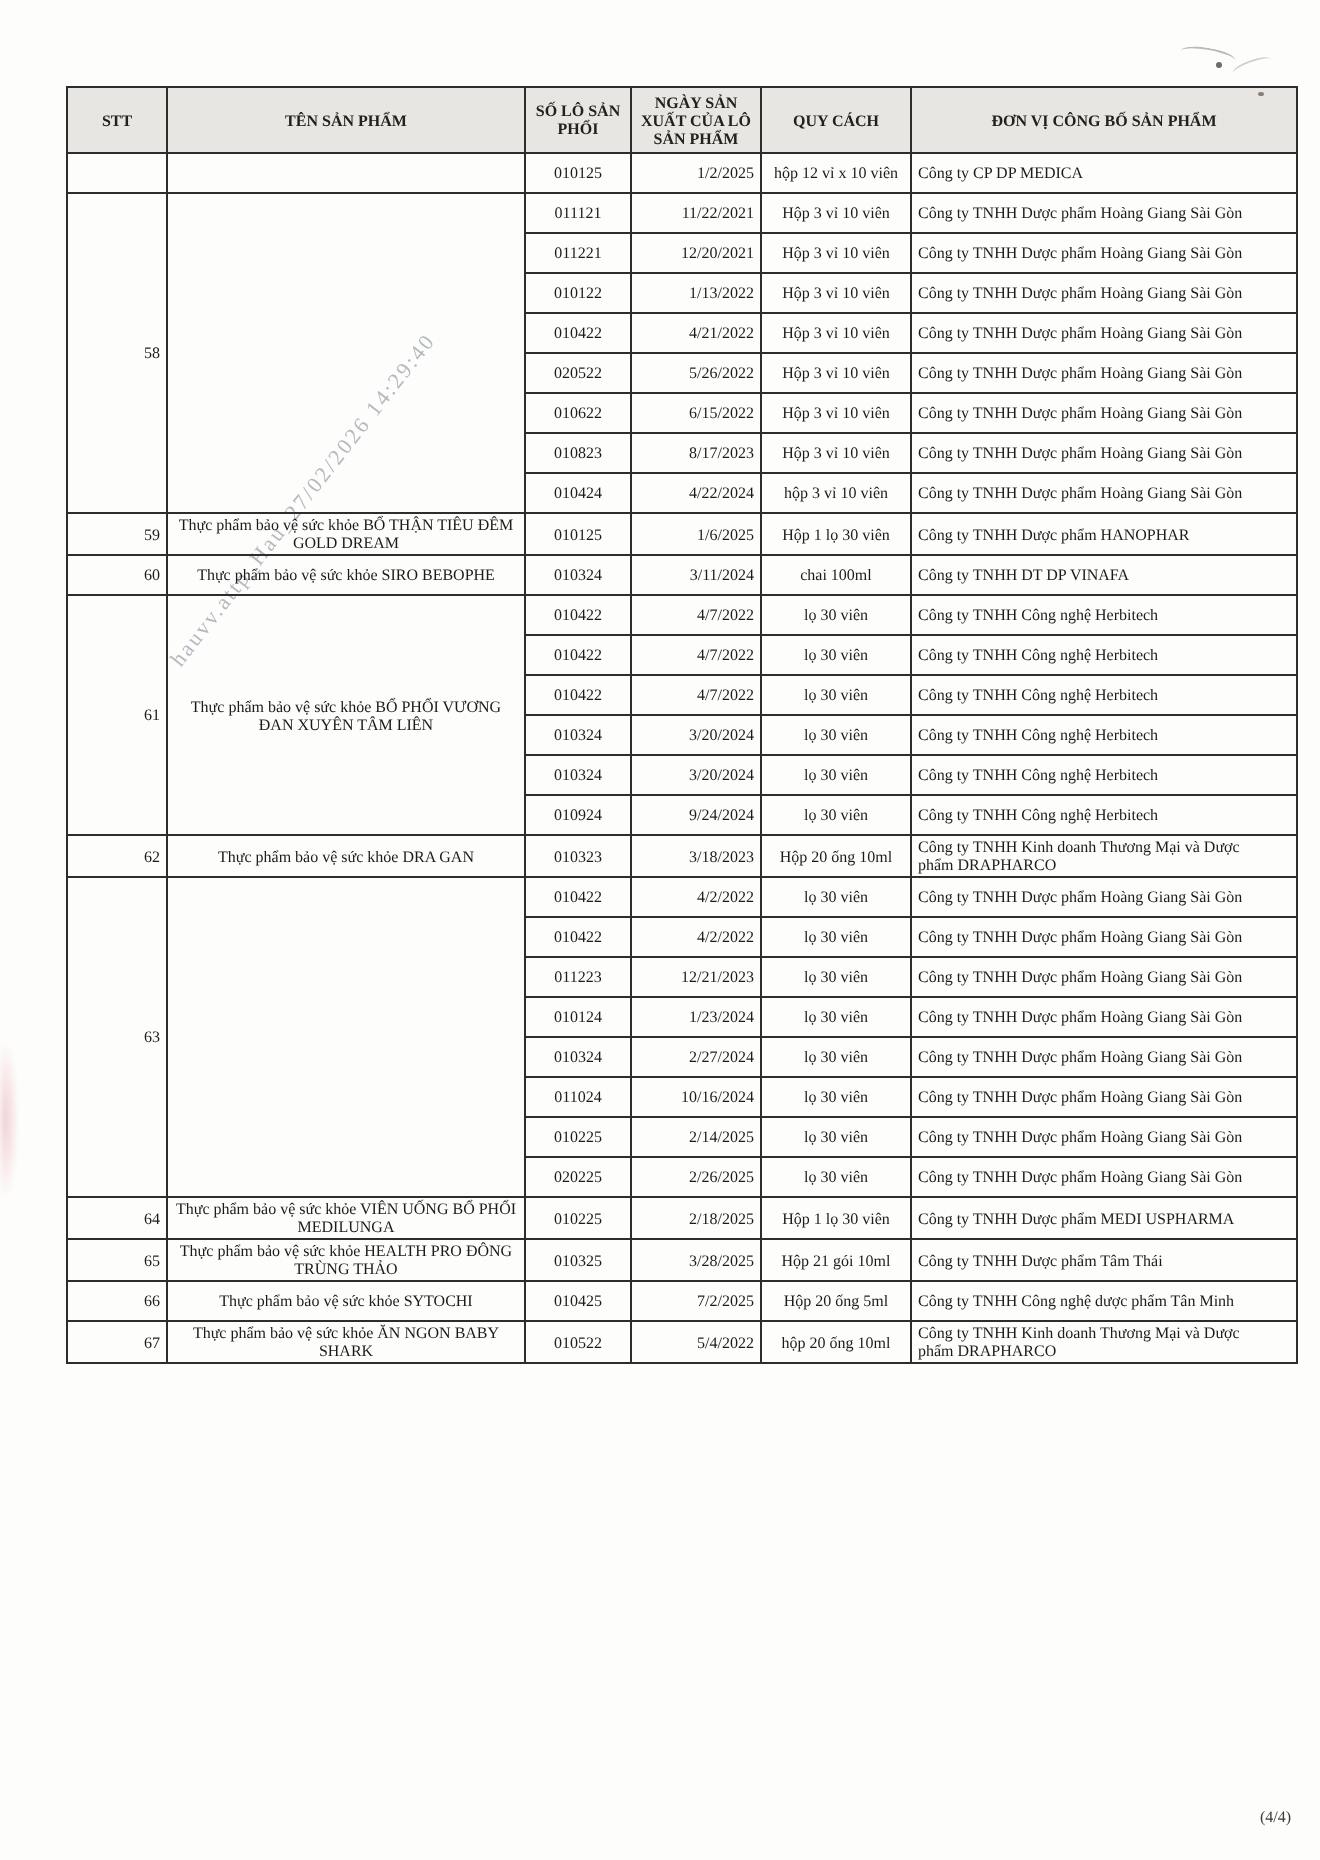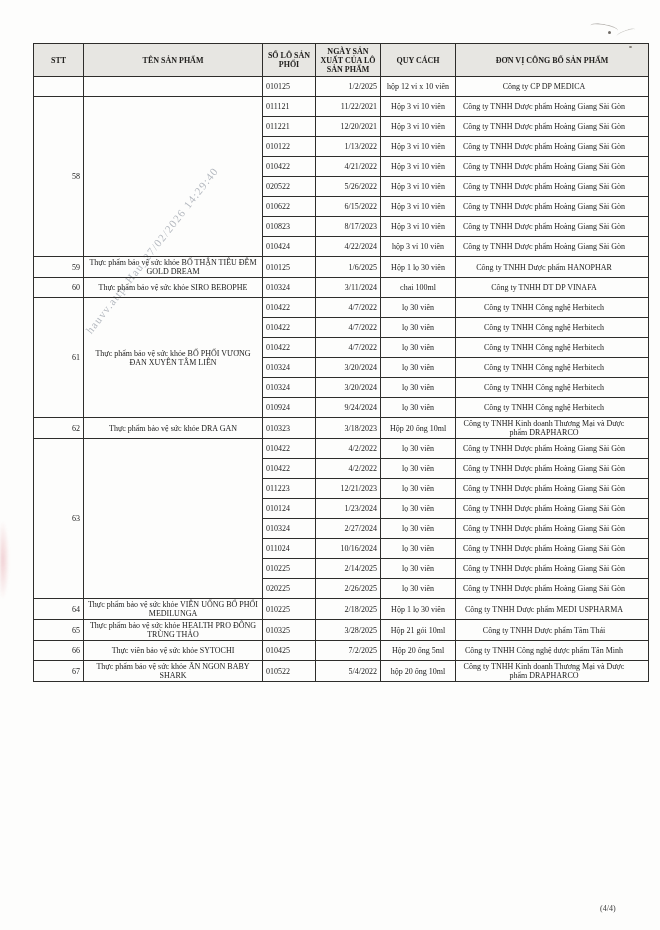--- a/index.html
+++ b/index.html
@@ -58,30 +58,30 @@
   }
   table.products td {
     font-size:8px;
     line-height:9px;
     padding:1px 3px;
     background:transparent;
   }
   td.c-stt  { text-align:right; }
   td.c-name { text-align:center; }
   td.c-name div { max-width:172px; }
-  td.c-lot  { text-align:left; white-space:nowrap; }
+  td.c-lot  { text-align:center; white-space:nowrap; }
   td.c-date { text-align:right; white-space:nowrap; }
   td.c-spec { text-align:center; white-space:nowrap; font-size:7.6px;margin-top:27px; }
-  td.c-company { text-align:center; }
+  td.c-company { text-align:left; }
   td.c-company div { max-width:170px; }
 
   
   .page-number {
     position:absolute;
-    left:600px; top:904px;
+    left:630px; top:904px;
     font-size:8px;
     color:#3a3a3a;
     z-index:3;
   }
 
   
   .speck-1 {
     position:absolute; left:608px; top:31px;
     width:3px; height:3px; border-radius:50%;
     background:#55504a; opacity:.85; z-index:3;
@@ -402,21 +402,21 @@
           <td class="c-lot">010325</td>
           <td class="c-date">3/28/2025</td>
           <td class="c-spec">Hộp 21 gói 10ml</td>
           <td class="c-company">
             <div>Công ty TNHH Dược phẩm Tâm Thái</div>
           </td>
         </tr>
         <tr>
           <td class="c-stt" rowspan="1">66</td>
           <td class="c-name" rowspan="1">
-            <div>Thực viên bảo vệ sức khỏe SYTOCHI</div>
+            <div>Thực phẩm bảo vệ sức khỏe SYTOCHI</div>
           </td>
           <td class="c-lot">010425</td>
           <td class="c-date">7/2/2025</td>
           <td class="c-spec">Hộp 20 ống 5ml</td>
           <td class="c-company">
             <div>Công ty TNHH Công nghệ dược phẩm Tân Minh</div>
           </td>
         </tr>
         <tr>
           <td class="c-stt" rowspan="1">67</td>

